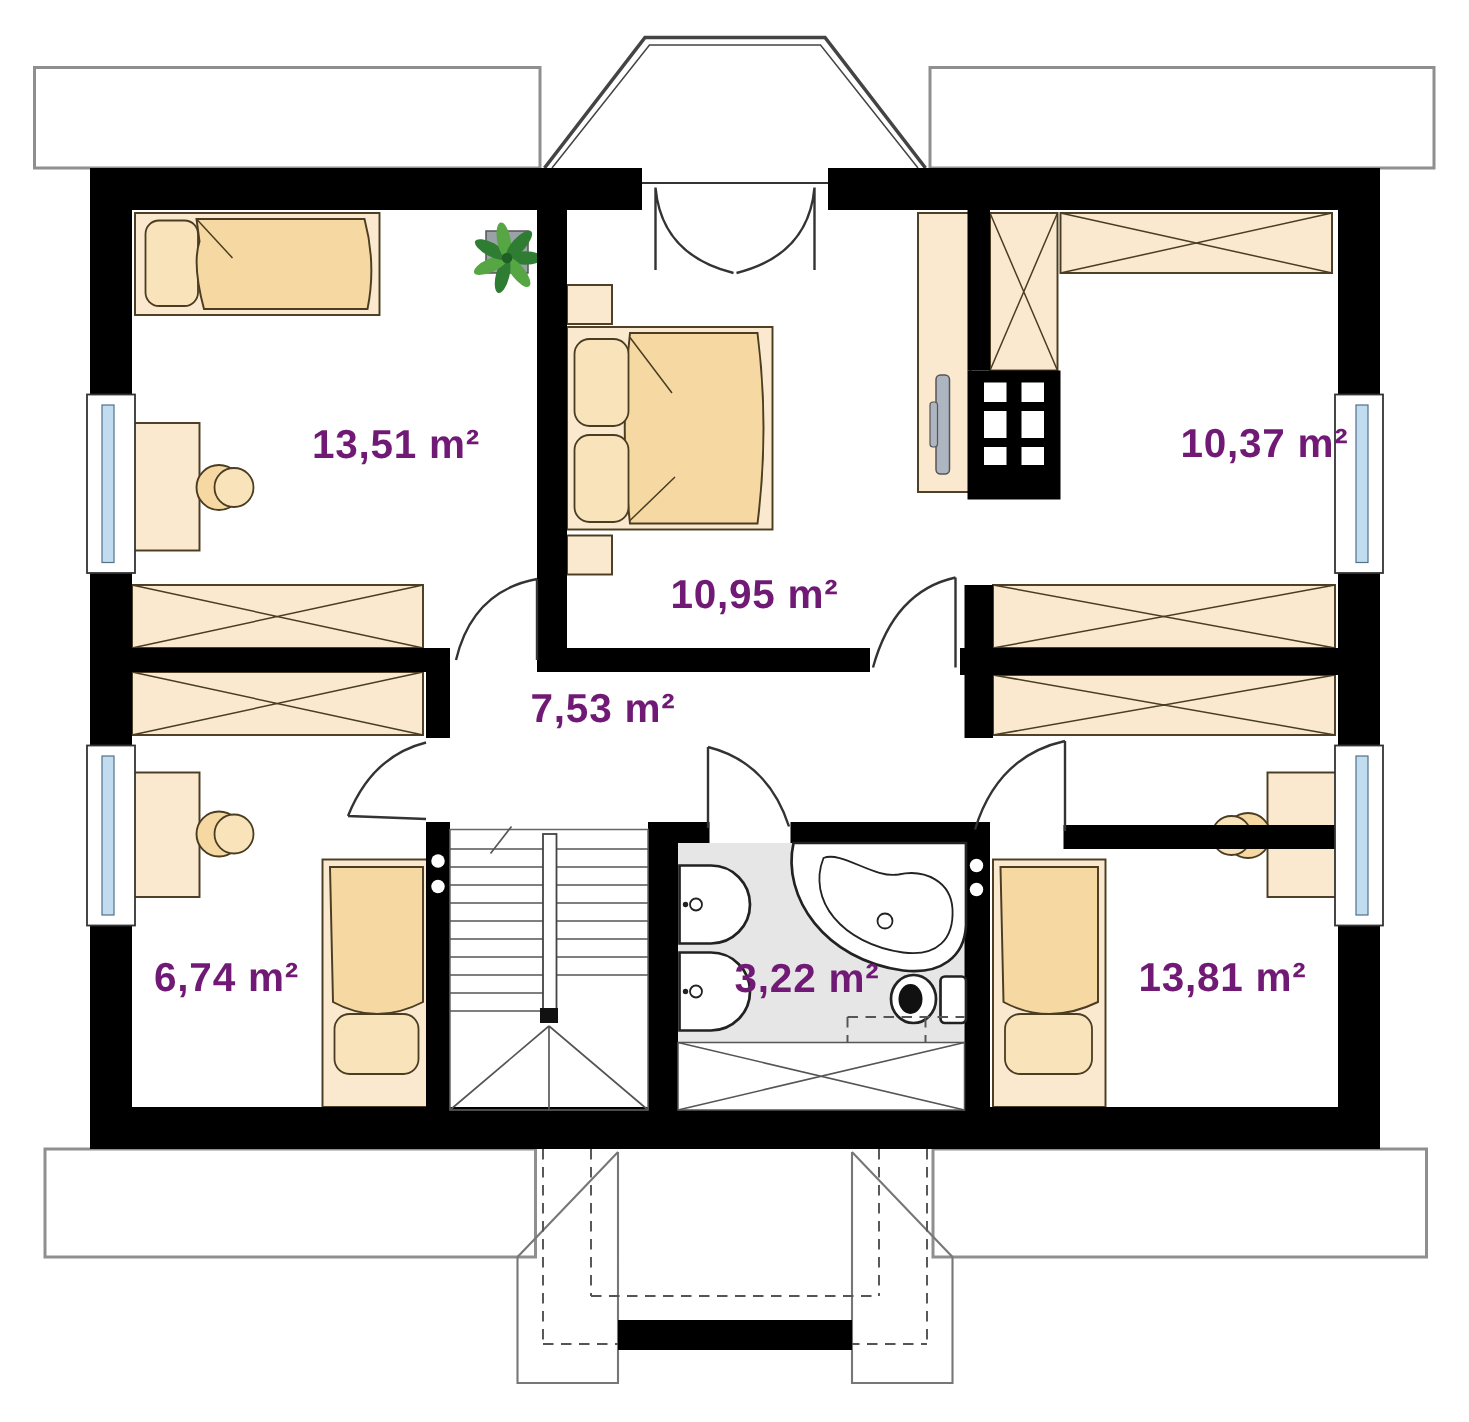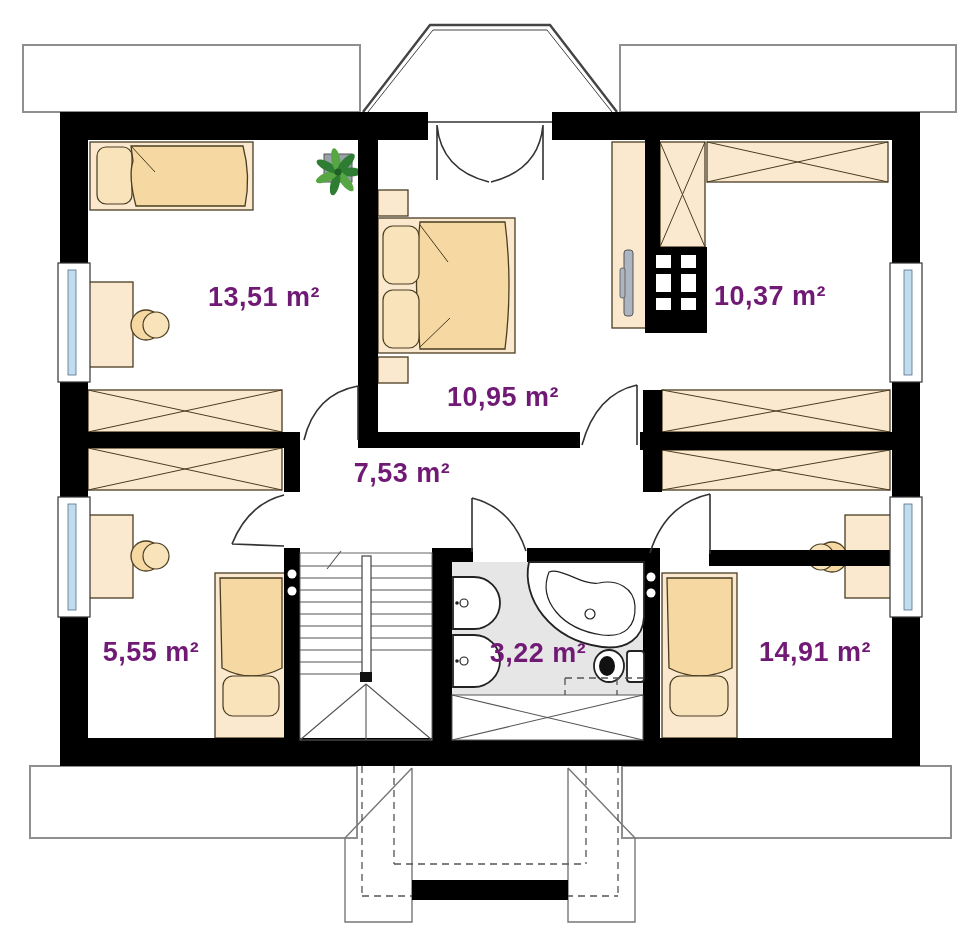--- a/index.html
+++ b/index.html
@@ -257,18 +257,18 @@
     <g>
       <rect x="452" y="695" width="191" height="45" fill="#fff" stroke="#555" stroke-width="1"></rect>
       <path class="thin" d="M 452 695 L 643 740 M 452 740 L 643 695"></path>
     </g>
   </g>
 
 </svg>
 
   <div class="room-label" style="left:264px;top:297px">13,51 m²</div>
   <div class="room-label" style="left:503px;top:397px">10,95 m²</div>
-  <div class="room-label" style="left:770px;top:296px">10,37 m²</div>
+  <div class="room-label" style="left:843px;top:296px">10,37 m²</div>
   <div class="room-label" style="left:402px;top:473px">7,53 m²</div>
-  <div class="room-label" style="left:151px;top:652px">5,55 m²</div>
+  <div class="room-label" style="left:151px;top:652px">6,74 m²</div>
   <div class="room-label" style="left:538px;top:653px">3,22 m²</div>
-  <div class="room-label" style="left:815px;top:652px">14,91 m²</div>
+  <div class="room-label" style="left:815px;top:652px">13,81 m²</div>
 </div>
 
 </body></html>

